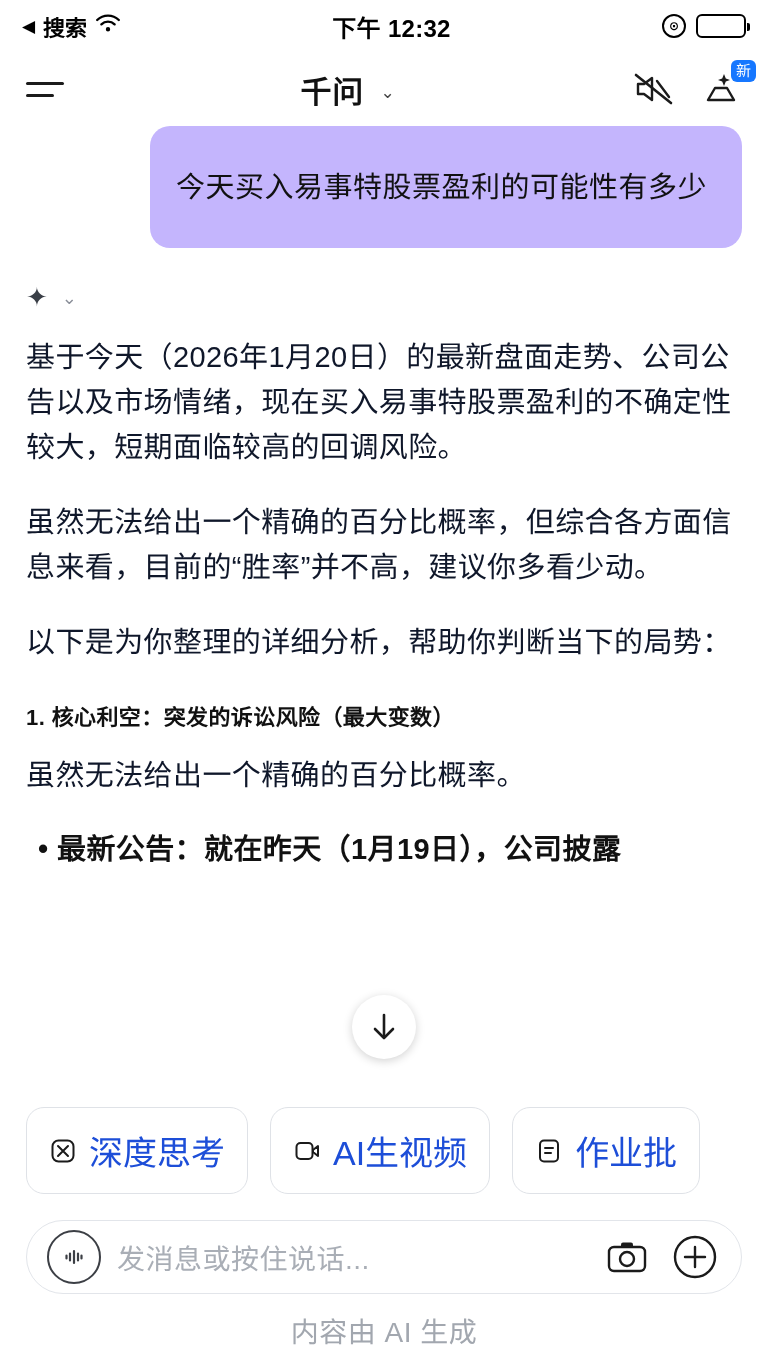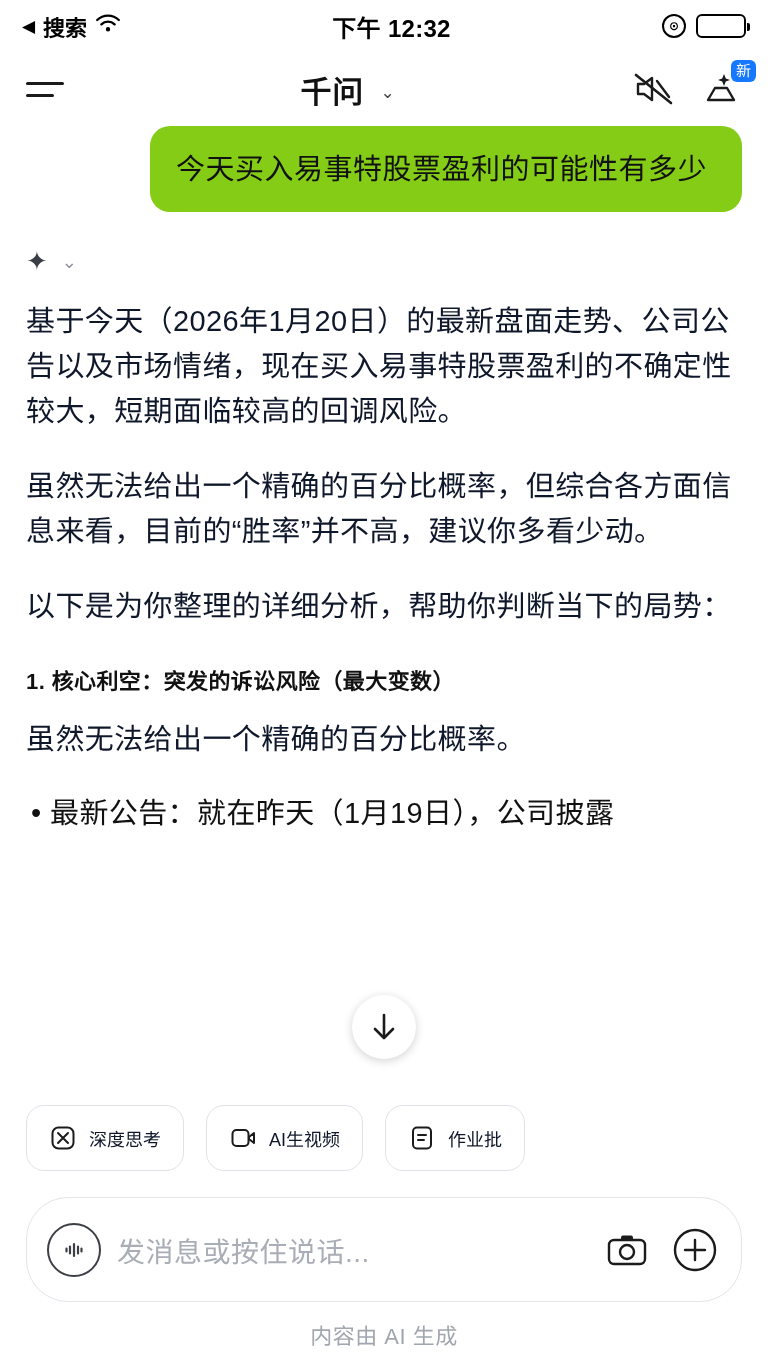--- a/index.html
+++ b/index.html
@@ -152,23 +152,23 @@
   }
 
   
   .conversation {
     padding: 0 26px;
     box-sizing: border-box;
   }
   .user-bubble {
     margin-left: auto;
     max-width: 540px;
-    background: #84cc16;
+    background: #c4b5fd;
     border-radius: 20px;
-    padding: 22px 26px;
+    padding: 40px 26px;
     font-size: 29px;
     line-height: 1.45;
     color: #111;
     letter-spacing: 0.5px;
   }
 
   .sources-row {
     display: flex;
     align-items: center;
     gap: 12px;
@@ -188,22 +188,23 @@
   }
   .heading {
     font-size: 22px;
     font-weight: 700;
     margin: 34px 0 22px 0;
     letter-spacing: 0.4px;
   }
   .bullet {
     font-size: 29px;
     line-height: 1.5;
-    margin: 5px;
+    margin: 12px;
     letter-spacing: 0.4px;
+    font-weight: bold;
   }
 
   
   .scroll-down {
     position: absolute;
     left: 50%;
     transform: translateX(-50%);
     top: 995px;
     width: 64px;
     height: 64px;
@@ -244,37 +245,37 @@
     overflow: hidden;
   }
   .chip {
     flex: 0 0 auto;
     display: flex;
     align-items: center;
     gap: 12px;
     border: 1px solid #dfe2e7;
     border-radius: 18px;
     padding: 18px 22px;
-    font-size: 18px;
-    color: #0f172a;
+    font-size: 34px;
+    color: #1d4ed8;
     background: #fff;
     white-space: nowrap;
     cursor: pointer;
   }
   .chip .cicon {
     width: 28px;
     height: 28px;
     display: inline-flex;
     align-items: center;
     justify-content: center;
   }
 
   .input-bar {
     margin: 26px 26px 0 26px;
-    height: 105px;
+    height: 74px;
     border: 1px solid #e2e5ea;
     border-radius: 42px;
     display: flex;
     align-items: center;
     padding: 0 20px;
     gap: 16px;
     box-sizing: border-box;
   }
   .voice-btn {
     width: 50px; height: 50px;
@@ -292,21 +293,21 @@
     cursor: text;
   }
   .camera-btn, .plus-btn {
     width: 52px; height: 52px;
     display: flex; align-items: center; justify-content: center;
     flex: 0 0 auto;
     cursor: pointer;
   }
   .footer-note {
     text-align: center;
-    font-size: 22px;
+    font-size: 28px;
     color: #a2a7af;
     padding: 16px 0 6px 0;
     letter-spacing: 0.5px;
   }
 </style>
 </head>
 <body>
 
 <div class="status-bar">
   <div class="status-left">

